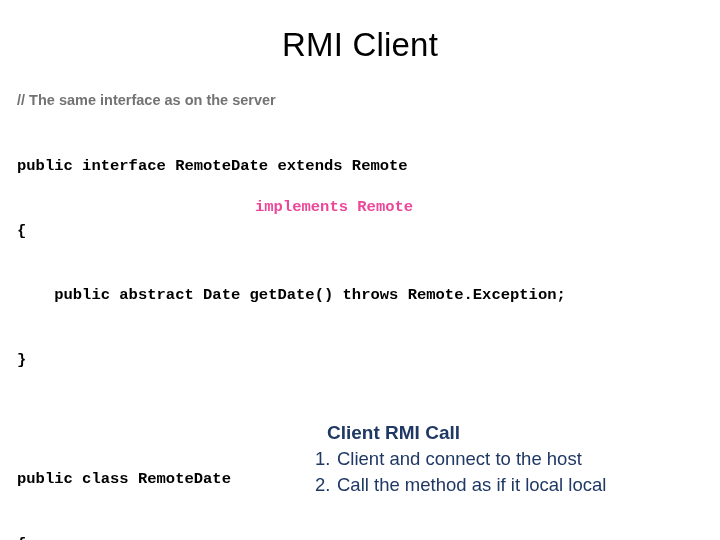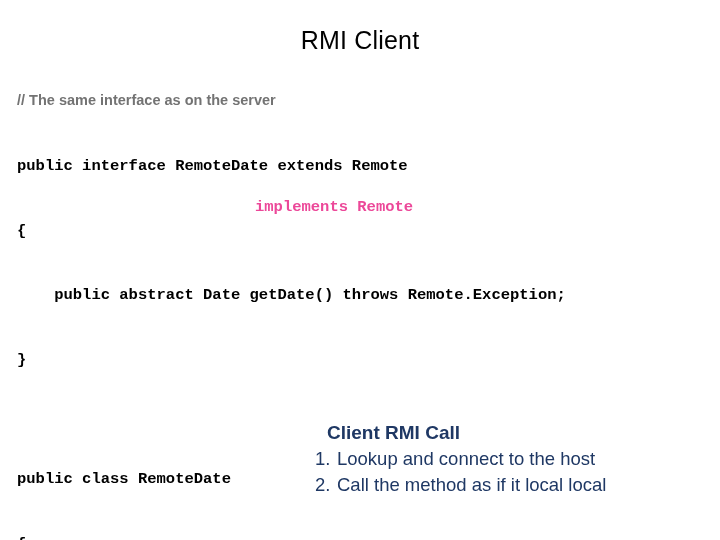--- a/index.html
+++ b/index.html
@@ -18,21 +18,21 @@
     position: relative;
     width: 720px;
     height: 540px;
   }
   .title {
     position: absolute;
     top: 26px;
     left: 0;
     width: 720px;
     text-align: center;
-    font-size: 25px;
+    font-size: 33px;
     color: #000000;
     font-family: "Liberation Sans", sans-serif;
     font-weight: normal;
     letter-spacing: 0.2px;
   }
   .comment {
     position: absolute;
     top: 92px;
     left: 17px;
     font-size: 14.5px;
@@ -132,21 +132,21 @@
     
     
     
   </div>
 
   <div class="callout">
     <div class="callout-title">Client RMI Call</div>
     <ul class="callout-list">
       <li>
         <span class="num">1.</span>
-        <span>Lookup and connect to the host</span>
+        <span>Client and connect to the host</span>
       </li>
       <li>
         <span class="num">2.</span>
         <span>Call the method as if it local local</span>
       </li>
     </ul>
   </div>
 
 </div>
 

